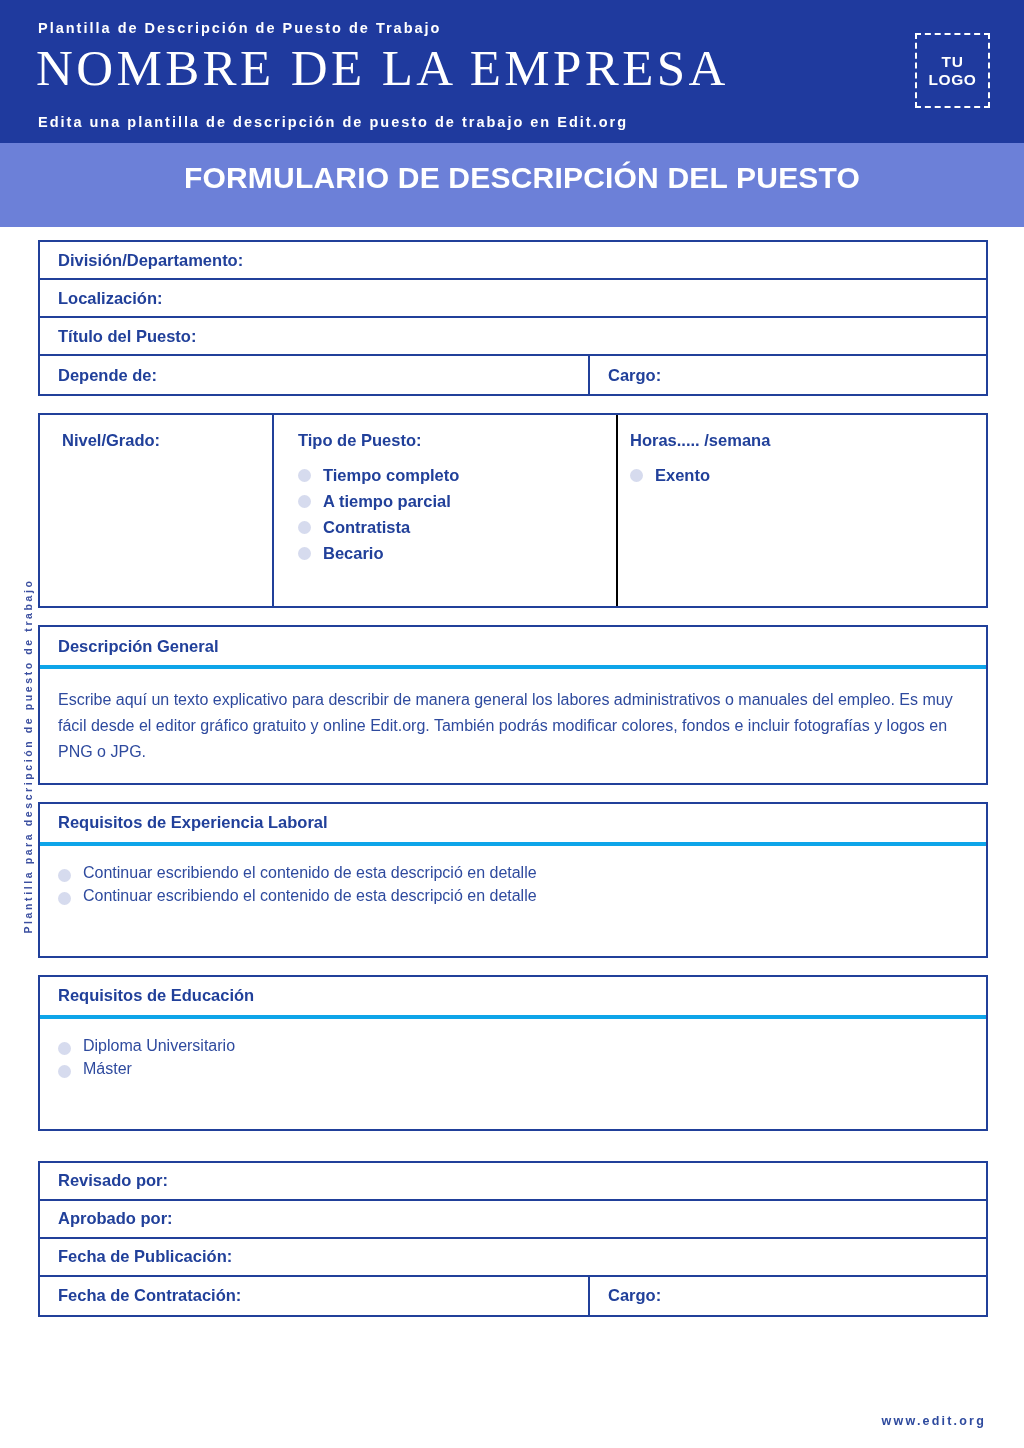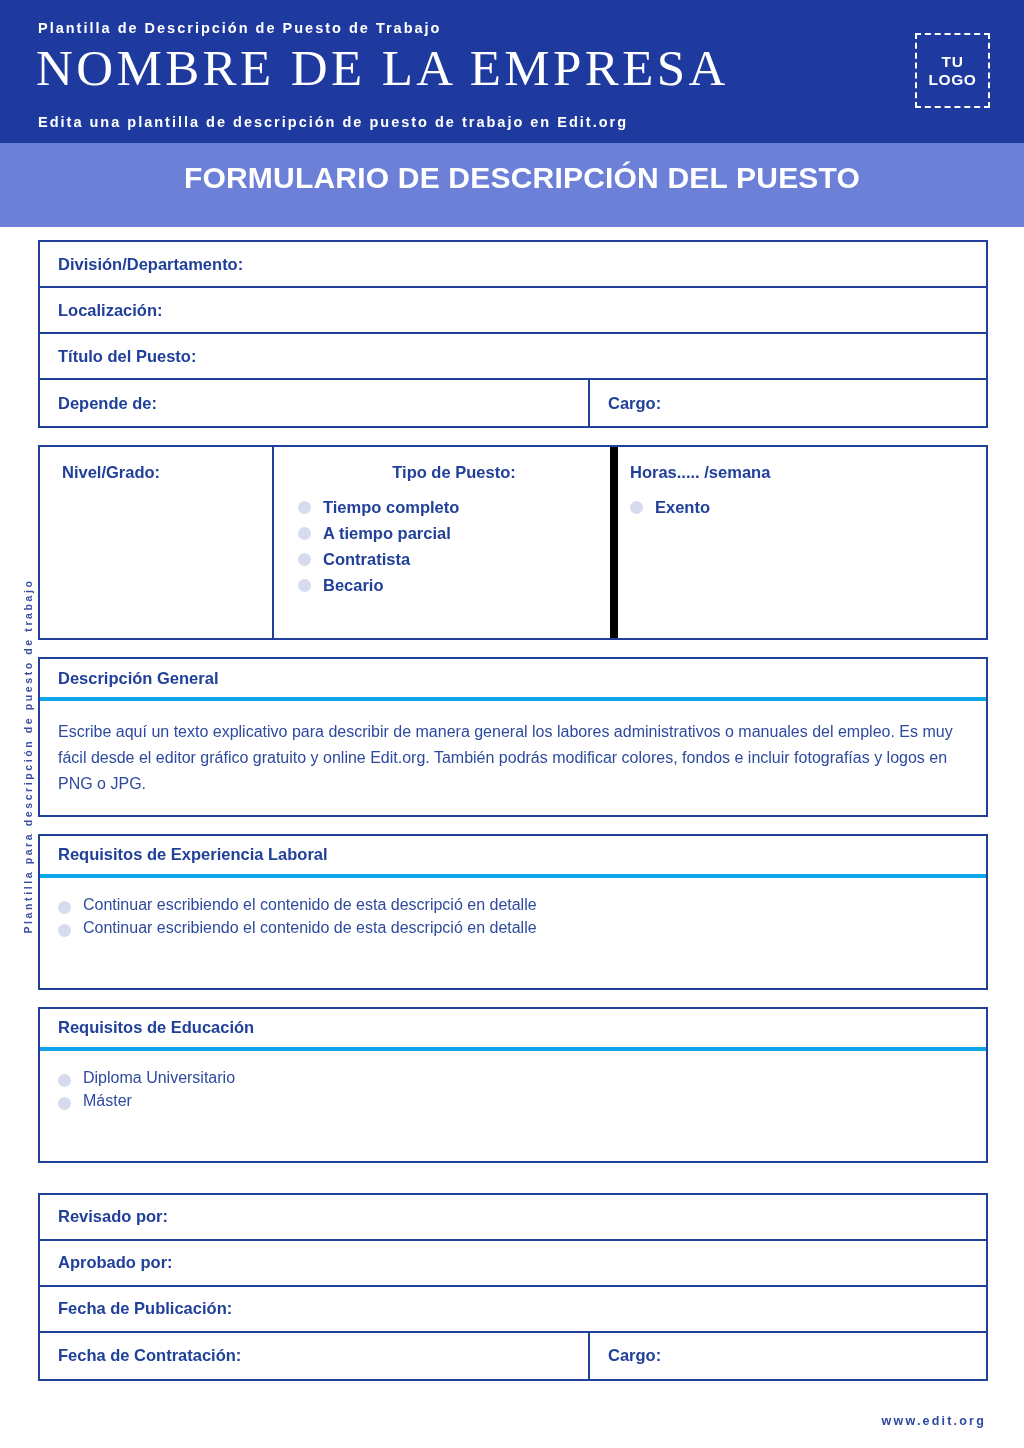--- a/index.html
+++ b/index.html
@@ -116,21 +116,21 @@
     top: 240px;
     width: 950px;
   }
   .block {
     border: 2px solid #21409a;
     background: #ffffff;
   }
   .row {
     display: flex;
     border-bottom: 2px solid #21409a;
-    height: 46px;
+    height: 38px;
   }
   .row:last-child { border-bottom: none; }
   .cell {
     flex: 1;
     height: 100%;
     display: flex;
     align-items: center;
     padding-left: 18px;
   }
   .cell.split-left {
@@ -148,21 +148,21 @@
   .three-col {
     display: flex;
     height: 195px;
     margin-top: 17px;
   }
   .col {
     height: 100%;
     padding: 16px 0 0 18px;
   }
   .col-1 { flex: 0 0 234px; border-right: 2px solid #21409a; }
-  .col-2 { flex: 0 0 344px; border-right: 8px solid #000000; padding-left: 24px; text-align: center; }
+  .col-2 { flex: 0 0 344px; border-right: 2px solid #000000; padding-left: 24px; }
   .col-3 { flex: 1; padding-left: 12px; }
   .col-head {
     font-size: 16.5px;
     font-weight: 700;
     color: #21409a;
     margin-bottom: 16px;
     white-space: nowrap;
   }
   .col-1 .col-head { padding-left: 4px; }
 

